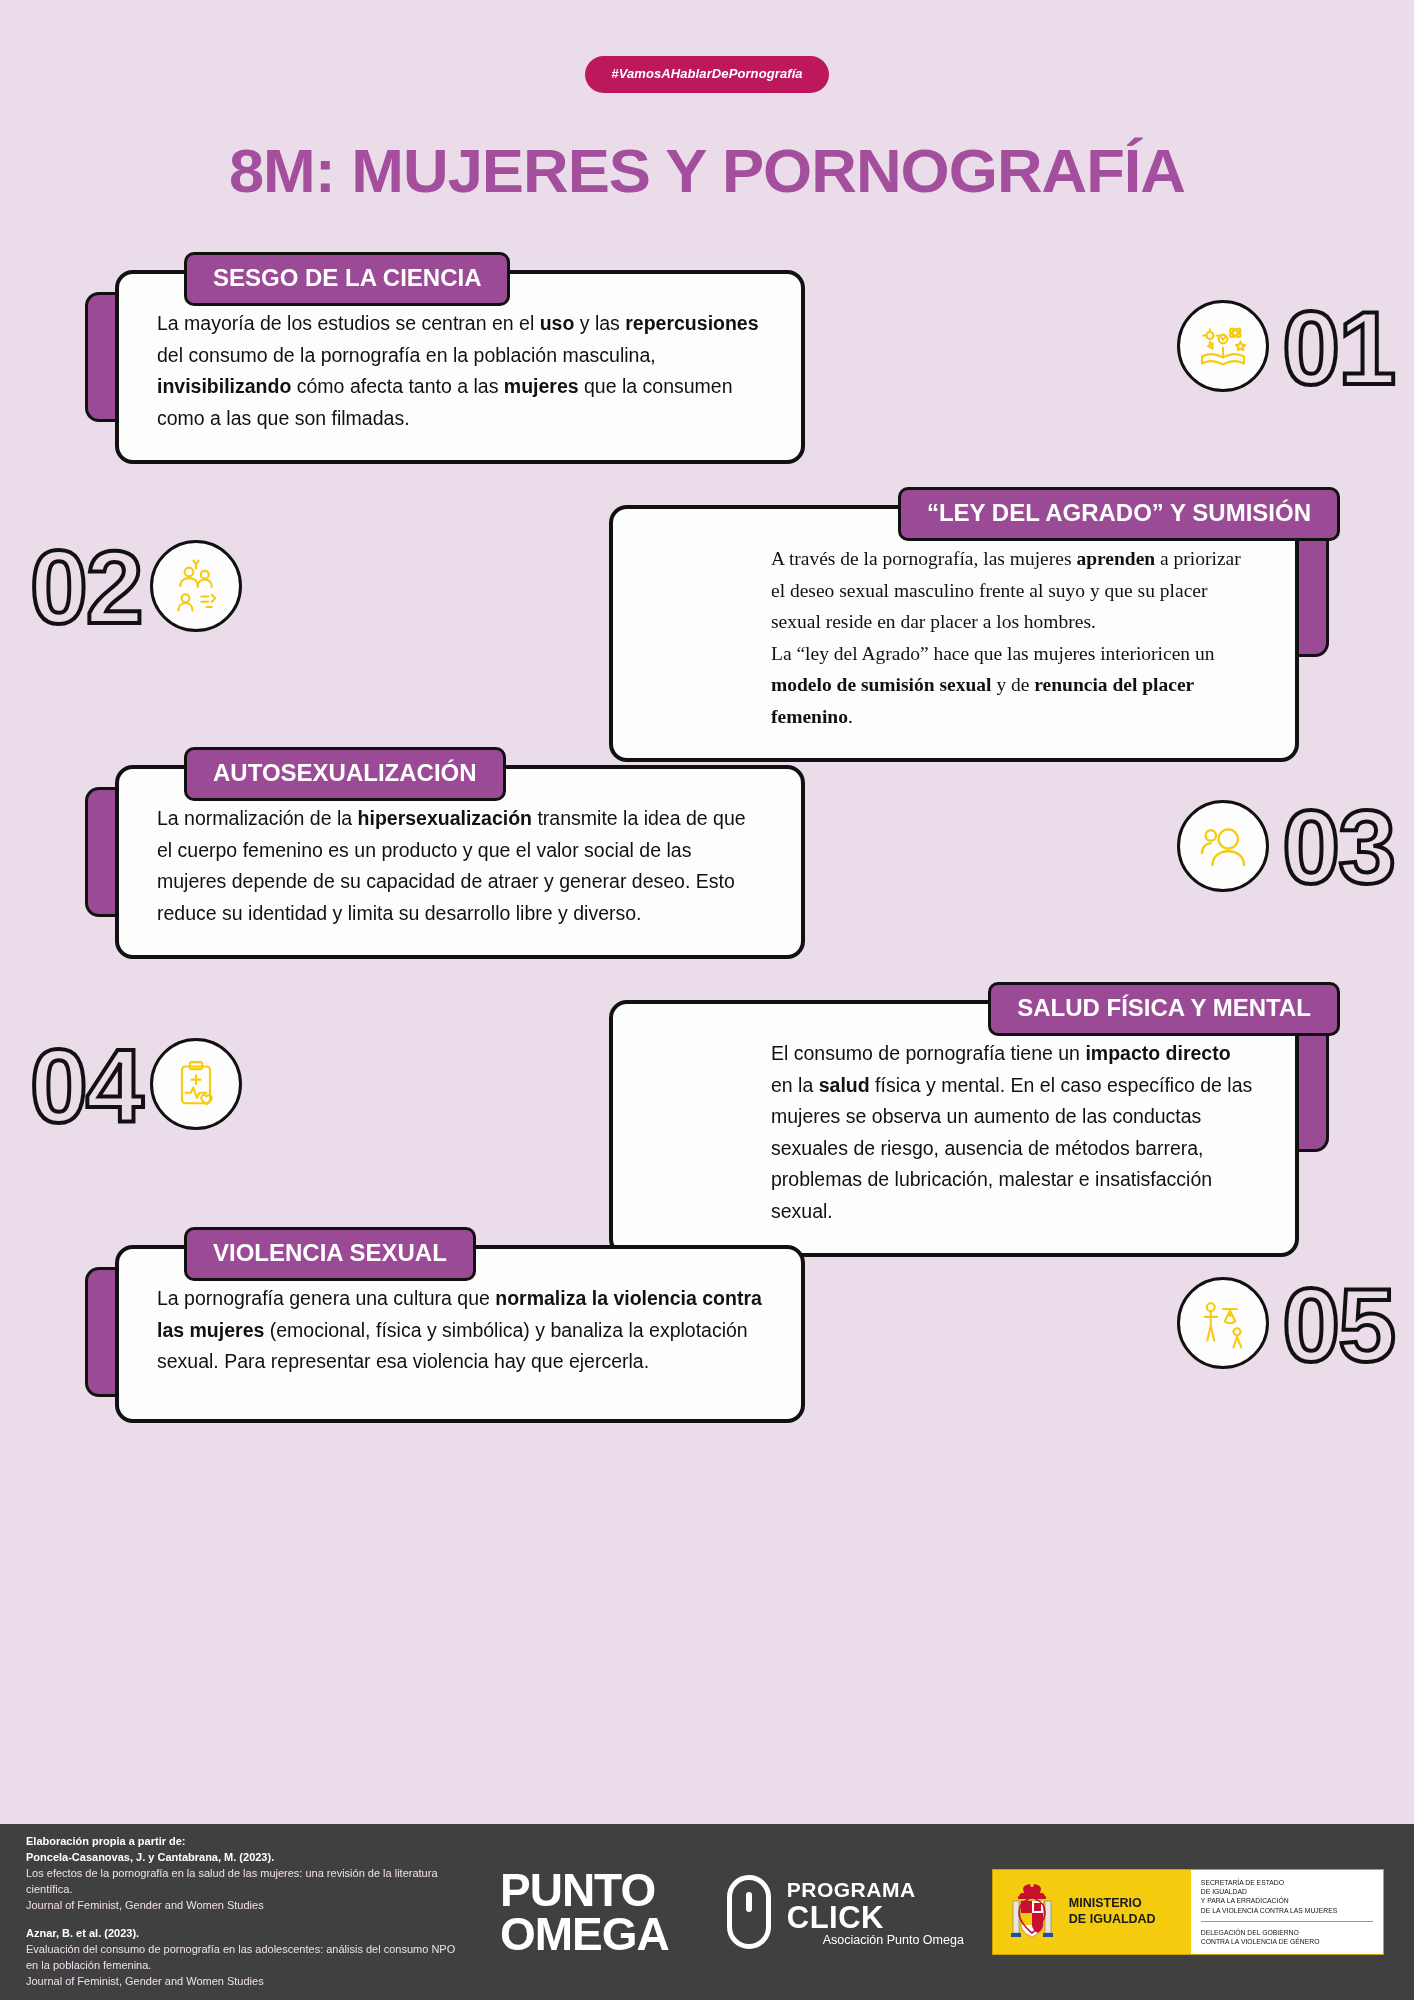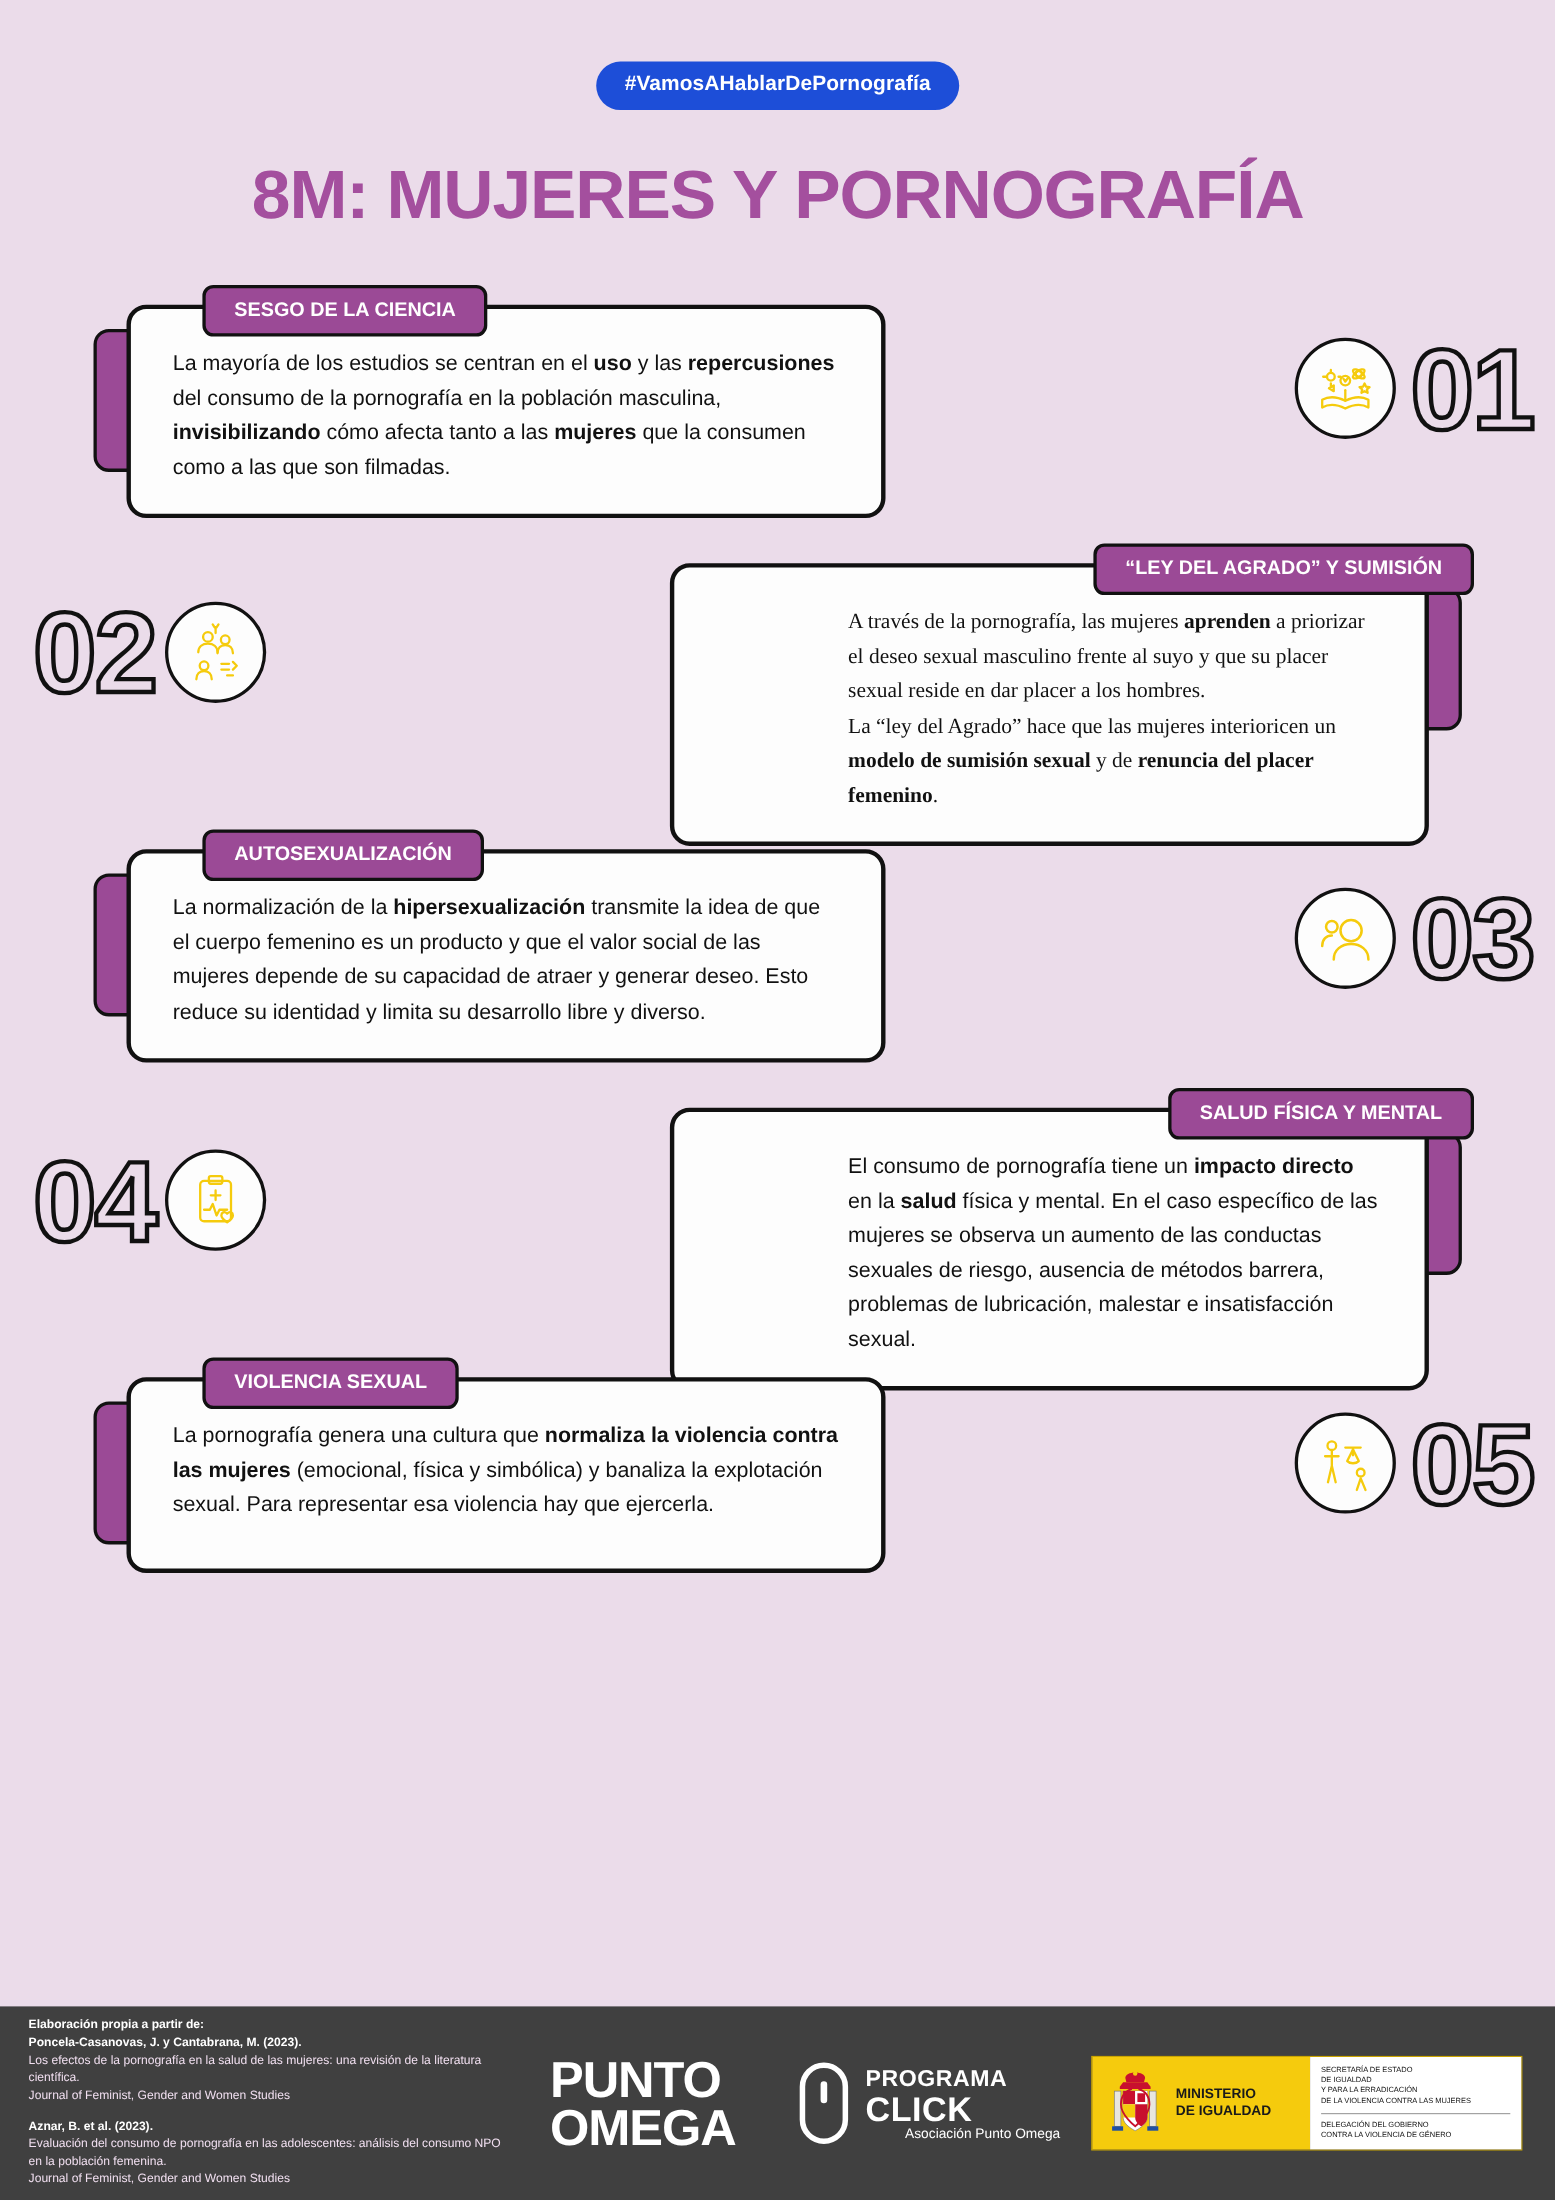--- a/index.html
+++ b/index.html
@@ -8,27 +8,28 @@
     background: #ebdcea;
     font-family: "Liberation Sans", sans-serif;
     position: relative;
     overflow: hidden;
   }
 
   
   .hashtag-wrap { text-align:center; padding-top:56px; }
   .hashtag {
     display:inline-block;
-    background:#1d4ed8;
+    background:#be185d;
     color:#ffffff;
-    font-size:19px;
+    font-size:13px;
     font-weight:bold;
     letter-spacing:.1px;
     padding:10px 26px 12px;
     border-radius:22px;
+    font-style:italic;
   }
   .main-title {
     text-align:center;
     color:#a44f9e;
     font-size:62px;
     font-weight:bold;
     letter-spacing:-1px;
     margin-top:42px;
     transform: scaleX(1.02);
   }
@@ -61,21 +62,21 @@
   .card-block.left .card-body { left:115px; }
   .card-block.right .card-body { right:115px; }
 
   .card-label {
     position:absolute;
     top:-22px;
     background:#9b4a96;
     color:#fff;
     border:3px solid #111;
     border-radius:10px;
-    font-size:18px;
+    font-size:24px;
     font-weight:bold;
     padding:9px 26px 11px;
     white-space:nowrap;
     z-index:4;
   }
   .card-block.left .card-label { left:65px; }
   .card-block.right .card-label { right:-45px; }
 
   .card-text {
     font-size:19.5px;

